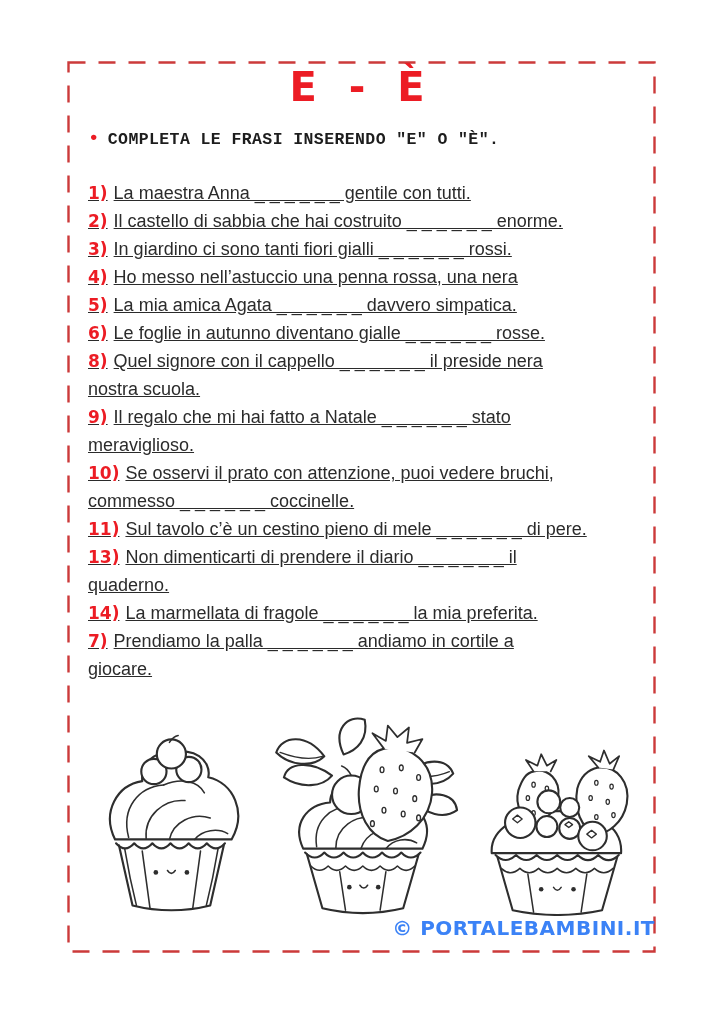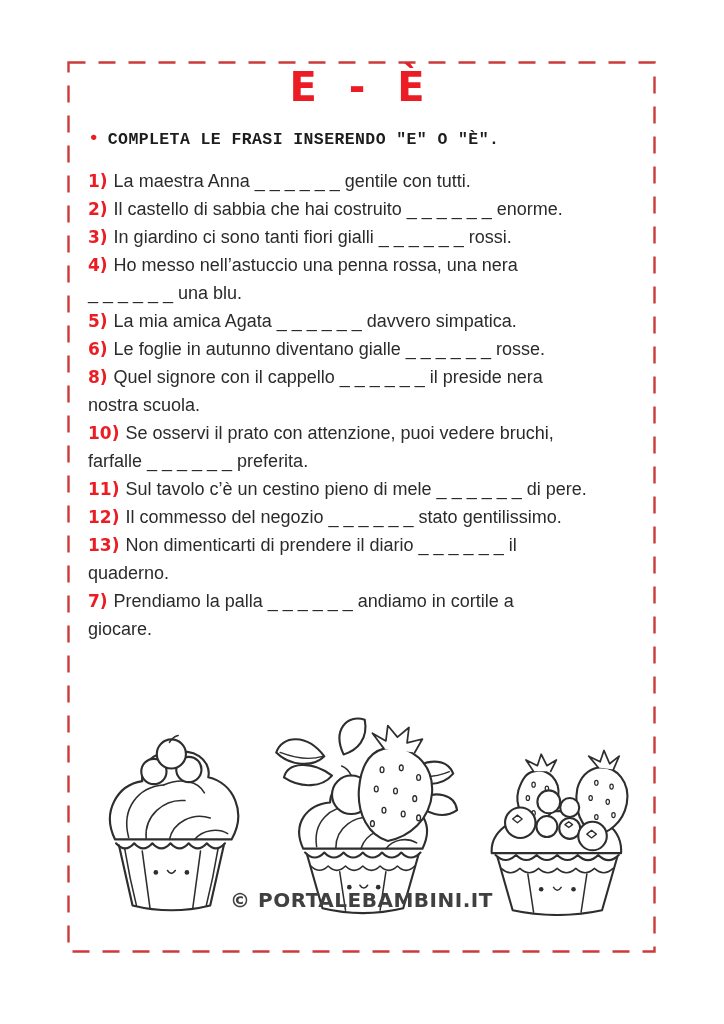--- a/index.html
+++ b/index.html
@@ -11,34 +11,34 @@
 
   .title { position:absolute; left:68px; top:64px; width:587px; text-align:center;
            font-family:"DejaVu Sans", sans-serif; font-weight:bold;
            font-size:40px; letter-spacing:9px; color:#ec1c24; }
 
   .instruction { position:absolute; left:88px; top:128px; width:556px;
                  font-family:Liberation Mono, monospace; font-weight:bold;
                  font-size:16.5px; letter-spacing:0.4px; color:#1d1d1d; }
   .instruction .bullet { color:#ec1c24; font-size:19px; margin-right:8px; }
 
-  .sentences { position:absolute; left:88px; top:167px; width:560px;
-               font-size:18px; line-height:28px; color:#2b2b2b; }
+  .sentences { position:absolute; left:88px; top:179px; width:560px;
+               font-size:18px; line-height:28px; color:#2b2b2b;text-decoration:underline; }
   .sentence { white-space:nowrap; }
   .sentence .num { font-family:"DejaVu Sans", sans-serif; font-weight:bold;
                    color:#ec1c24; font-size:17px; margin-right:6px; }
   .sentence .line2 { display:block; white-space:nowrap; }
 
   .cupcakes { position:absolute; left:84px; top:714px; width:564px; height:202px;
               display:flex; align-items:flex-end; justify-content:center; gap:4px; }
   .cupcakes svg { display:block; }
 
-  .footer { position:absolute; left:68px; top:888px; width:587px; text-align:center;
+  .footer { position:absolute; left:68px; top:916px; width:587px; text-align:right;
             font-family:"DejaVu Sans", sans-serif; font-weight:bold;
-            font-size:20px; letter-spacing:0.5px; color:#404040; }
+            font-size:20px; letter-spacing:0.5px; color:#3b82f6; }
 </style>
 </head>
 <body>
 
 <div class="canvas">
 
   <svg class="border-svg">
     <rect x="68.5" y="62.5" width="586" height="889" fill="none" stroke="#cc3a3a" stroke-width="2.4" stroke-dasharray="17 13"></rect>
   </svg>
 
@@ -52,42 +52,45 @@
     <div class="sentence">
       <span class="num">1)</span><span class="line">La maestra Anna _ _ _ _ _ _ gentile con tutti.</span><span class="line2"></span>
     </div>
     <div class="sentence">
       <span class="num">2)</span><span class="line">Il castello di sabbia che hai costruito _ _ _ _ _ _ enorme.</span><span class="line2"></span>
     </div>
     <div class="sentence">
       <span class="num">3)</span><span class="line">In giardino ci sono tanti fiori gialli _ _ _ _ _ _ rossi.</span><span class="line2"></span>
     </div>
     <div class="sentence">
-      <span class="num">4)</span><span class="line">Ho messo nell’astuccio una penna rossa, una nera</span><span class="line2">_ _ _ _ _ _ una blu.</span>
+      <span class="num">4)</span><span class="line">Ho messo nell’astuccio una penna rossa, una nera</span>
     </div>
     <div class="sentence">
       <span class="num">5)</span><span class="line">La mia amica Agata _ _ _ _ _ _ davvero simpatica.</span><span class="line2"></span>
     </div>
     <div class="sentence">
       <span class="num">6)</span><span class="line">Le foglie in autunno diventano gialle _ _ _ _ _ _ rosse.</span><span class="line2"></span>
     </div>
     <div class="sentence">
       <span class="num">8)</span><span class="line">Quel signore con il cappello _ _ _ _ _ _ il preside nera</span><span class="line2">nostra scuola.</span>
     </div>
     <div class="sentence">
-      <span class="num">10)</span><span class="line">Se osservi il prato con attenzione, puoi vedere bruchi,</span><span class="line2">farfalle _ _ _ _ _ _ preferita.</span>
+      <span class="num">9)</span><span class="line">Il regalo che mi hai fatto a Natale _ _ _ _ _ _ stato</span><span class="line2">meraviglioso.</span>
+    </div>
+    <div class="sentence">
+      <span class="num">10)</span><span class="line">Se osservi il prato con attenzione, puoi vedere bruchi,</span><span class="line2">commesso _ _ _ _ _ _ coccinelle.</span>
     </div>
     <div class="sentence">
       <span class="num">11)</span><span class="line">Sul tavolo c’è un cestino pieno di mele _ _ _ _ _ _ di pere.</span><span class="line2"></span>
     </div>
     <div class="sentence">
-      <span class="num">12)</span><span class="line">Il commesso del negozio _ _ _ _ _ _ stato gentilissimo.</span><span class="line2"></span>
-    </div>
-    <div class="sentence">
       <span class="num">13)</span><span class="line">Non dimenticarti di prendere il diario _ _ _ _ _ _ il</span><span class="line2">quaderno.</span>
+    </div>
+    <div class="sentence">
+      <span class="num">14)</span><span class="line">La marmellata di fragole _ _ _ _ _ _ la mia preferita.</span><span class="line2"></span>
     </div>
     <div class="sentence">
       <span class="num">7)</span><span class="line">Prendiamo la palla _ _ _ _ _ _ andiamo in cortile a</span><span class="line2">giocare.</span>
     </div>
   </div>
 
   <div class="cupcakes">
 
     <svg width="176" height="192" viewBox="0 0 180 196" fill="none" stroke="#2e2e2e" stroke-width="2.2" stroke-linecap="round" stroke-linejoin="round">
       <path d="M32,118 C18,90 34,62 60,58 C58,34 82,24 94,30 C110,22 132,36 128,54 C154,60 168,90 152,118 Z" fill="#fff"></path>

